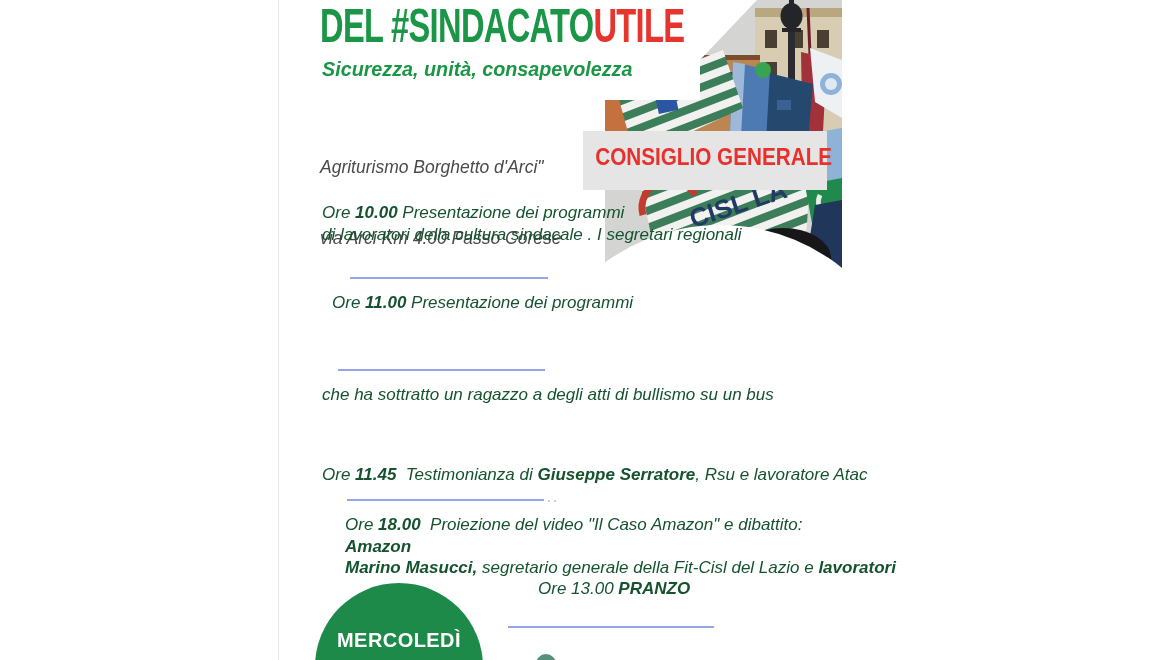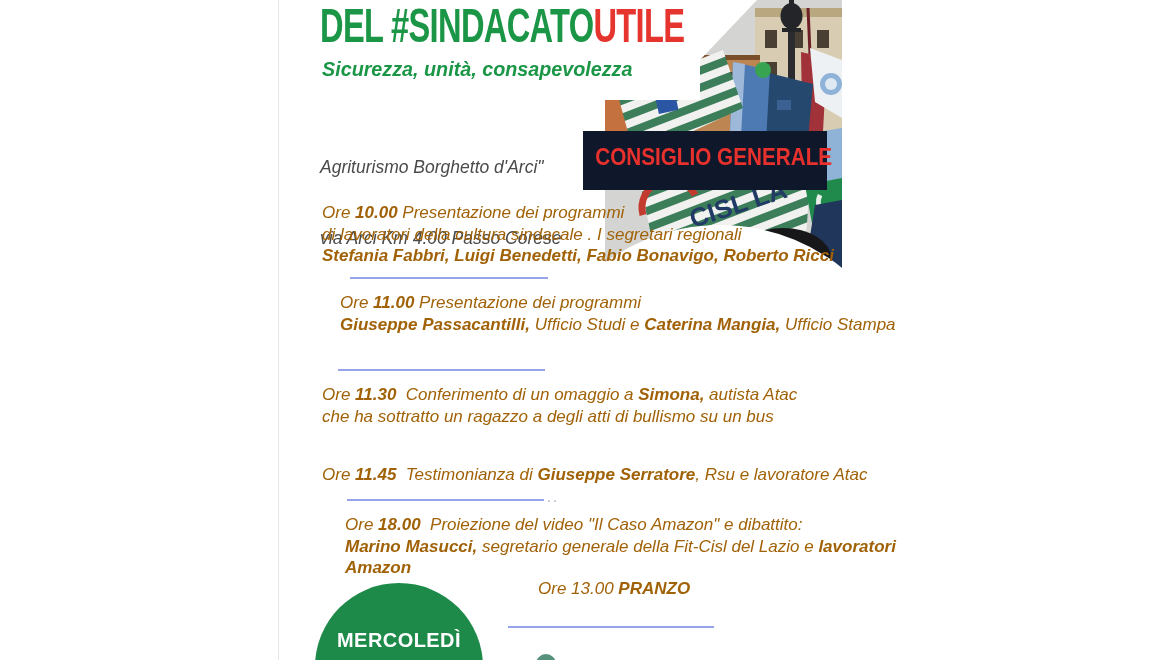--- a/index.html
+++ b/index.html
@@ -14,30 +14,30 @@
   .title .tr{color:#e6342e;}
   .subtitle{position:absolute;left:322px;top:57px;font-size:21px;font-weight:700;font-style:italic;
             color:#1a9646;white-space:nowrap;transform:scaleX(.94);transform-origin:left top;}
   .venue{position:absolute;left:320px;top:109px;font-size:17.5px;font-style:italic;color:#4a4a4a;
          line-height:23.5px;white-space:pre;}
 
   
   .photo{position:absolute;left:605px;top:0;width:237px;height:268px;}
 
   
-  .badge{position:absolute;left:583px;top:131px;width:244px;height:59px;background:#0f172a;}
+  .badge{position:absolute;left:583px;top:131px;width:244px;height:59px;background:#e5e5e5;}
   .badge span{display:block;text-align:center;line-height:52px;font-size:23px;font-weight:700;
               color:#e8302c;white-space:nowrap;transform:scaleX(.9);transform-origin:center;}
 
   
-  .blk{position:absolute;font-style:italic;font-size:17px;line-height:21.5px;color:#a16207;}
+  .blk{position:absolute;font-style:italic;font-size:17px;line-height:21.5px;color:#14532d;}
   .line{white-space:pre;}
   .bold{font-weight:700;}
   .b1{left:322px;top:202px;}
-  .b2{left:340px;top:292px;}
+  .b2{left:332px;top:292px;}
   .b3{left:322px;top:384px;}
   .b4{left:322px;top:464px;}
   .b5{left:345px;top:514px;}
   .lunch{left:538px;top:578px;}
 
   .divider{position:absolute;height:2px;background:#98a4e8;}
   .d1{left:350px;top:277px;width:198px;}
   .d2{left:338px;top:369px;width:207px;}
   .d3{left:347px;top:499px;width:197px;}
   .d4{left:508px;top:626px;width:206px;}
@@ -119,41 +119,38 @@
     <div>via Arci Km 4.00 Passo Corese</div>
   </div>
 
   <div class="badge">
     <span>CONSIGLIO GENERALE</span>
   </div>
 
   <div class="blk b1">
       <div class="line"><span>Ore </span><span class="bold">10.00</span><span> Presentazione dei programmi</span></div>
       <div class="line"><span>di lavoratori della cultura sindacale . I segretari regionali</span></div>
-      <div class="line"><span class="bold">Stefania Fabbri, Luigi Benedetti, Fabio Bonavigo, Roberto Ricci</span></div>
     </div>
   <div class="divider d1"></div>
   <div class="blk b2">
       <div class="line"><span>Ore </span><span class="bold">11.00</span><span> Presentazione dei programmi</span></div>
-      <div class="line"><span class="bold">Giuseppe Passacantilli,</span><span> Ufficio Studi e </span><span class="bold">Caterina Mangia,</span><span> Ufficio Stampa</span></div>
     </div>
   <div class="divider d2"></div>
   <div class="blk b3">
-      <div class="line"><span>Ore </span><span class="bold">11.30</span><span>  Conferimento di un omaggio a </span><span class="bold">Simona,</span><span> autista Atac</span></div>
       <div class="line"><span>che ha sottratto un ragazzo a degli atti di bullismo su un bus</span></div>
     </div>
   <div class="blk b4">
       <div class="line"><span>Ore </span><span class="bold">11.45</span><span>  Testimonianza di </span><span class="bold">Giuseppe Serratore</span><span>, Rsu e lavoratore Atac</span></div>
     </div>
   <div class="divider d3"></div>
   <div class="dots">..</div>
   <div class="blk b5">
       <div class="line"><span>Ore </span><span class="bold">18.00</span><span>  Proiezione del video "Il Caso Amazon" e dibattito:</span></div>
+      <div class="line"><span class="bold">Amazon</span></div>
       <div class="line"><span class="bold">Marino Masucci,</span><span> segretario generale della Fit-Cisl del Lazio e </span><span class="bold">lavoratori</span></div>
-      <div class="line"><span class="bold">Amazon</span></div>
     </div>
   <div class="blk lunch">
       <div class="line"><span>Ore 13.00 </span><span class="bold">PRANZO</span></div>
     </div>
   <div class="divider d4"></div>
 
   <div class="circle">
     <div class="day">MERCOLEDÌ</div>
     <div class="cdate">12 OTTOBRE</div>
   </div>

